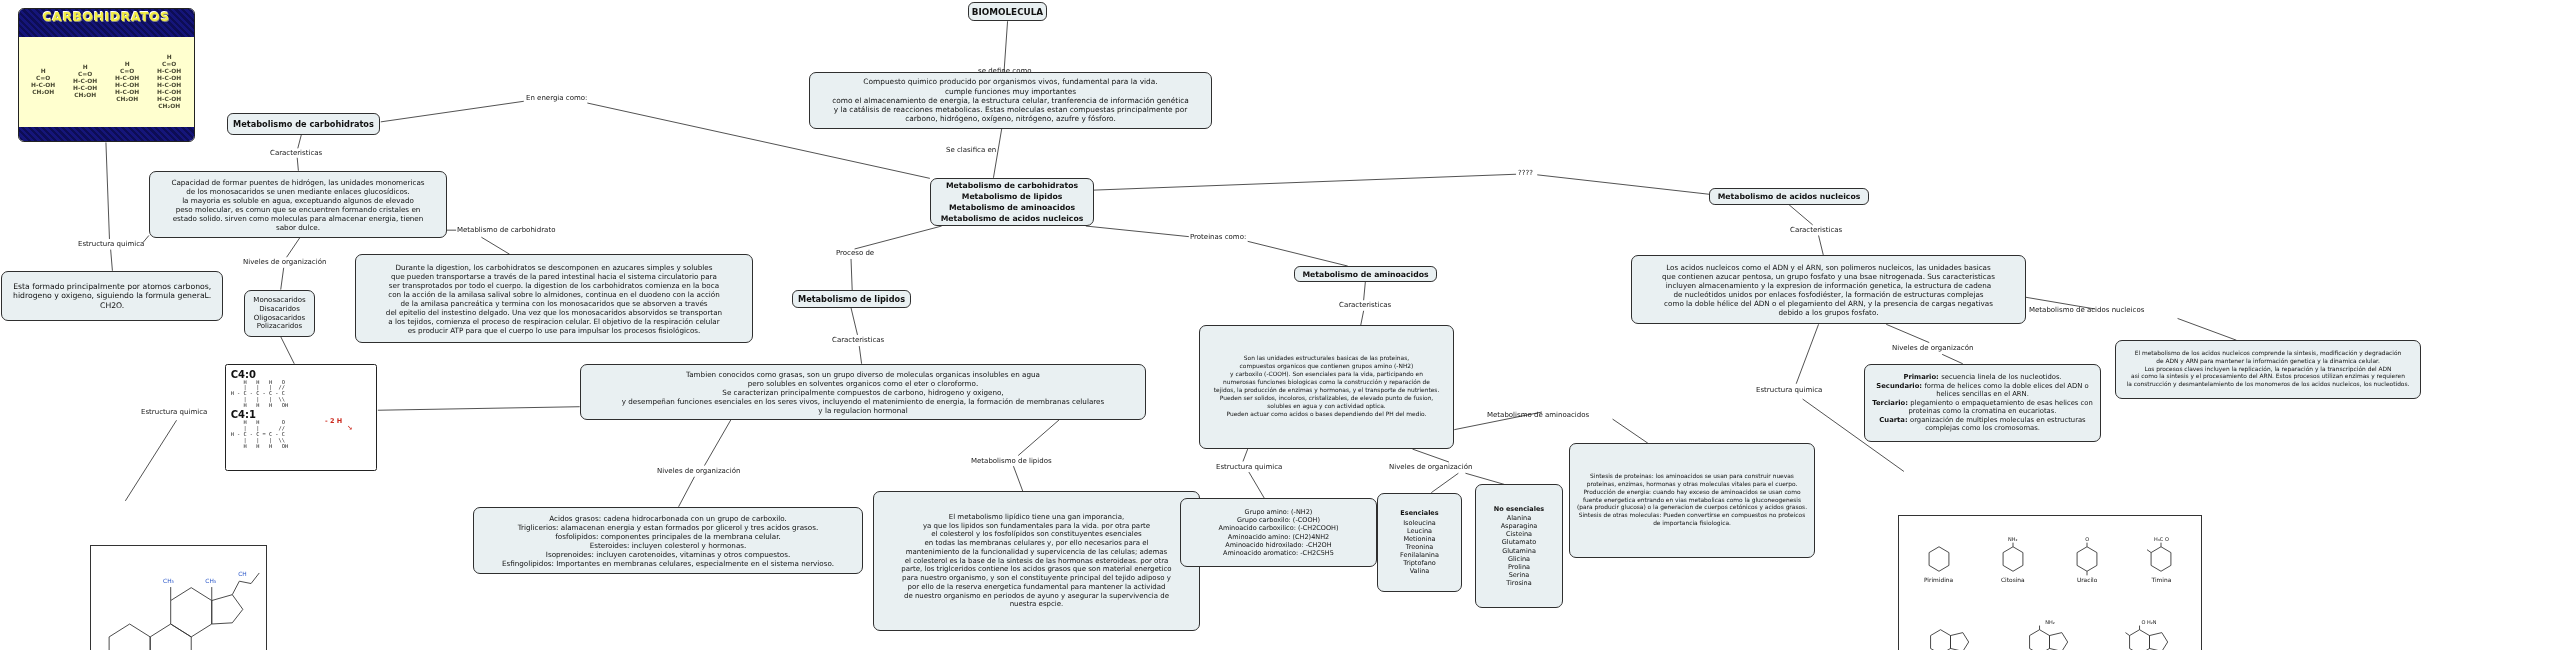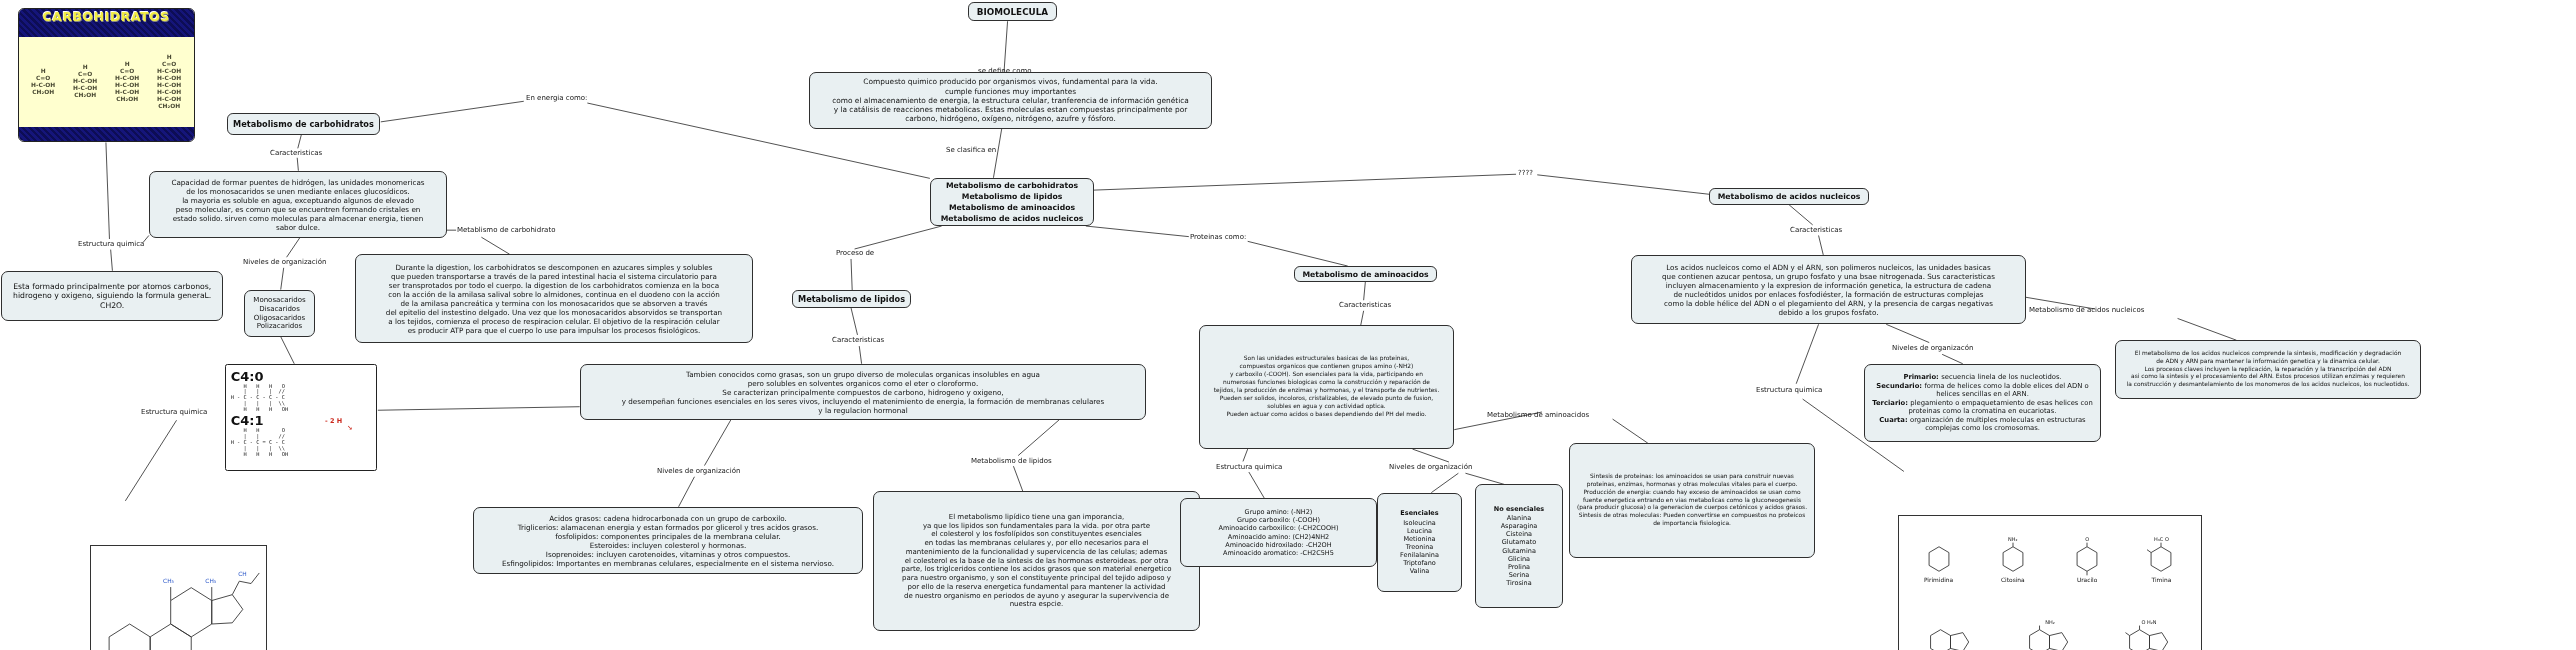--- a/index.html
+++ b/index.html
@@ -22,21 +22,21 @@
   .pic{position:absolute;box-sizing:border-box;background:#fff;border:1.2px solid #222;border-radius:5.9px;overflow:hidden;}
   .pic-head{height:28px;display:flex;align-items:flex-start;justify-content:center;
             background:repeating-linear-gradient(45deg,#15157a 0 2.4px,#0d0d55 2.4px 4.7px);}
   .pic-title{font-weight:bold;font-size:12.4px;letter-spacing:0.6px;color:#f3ee43;
              text-shadow:0.6px 0.6px 0 #888,-0.6px -0.6px 0 #fff;}
   .pic-body{height:87px;background:#ffffcf;display:flex;justify-content:space-around;align-items:center;padding:1.2px 3.5px;}
   .pic-foot{height:15.3px;background:repeating-linear-gradient(45deg,#15157a 0 2.4px,#0d0d55 2.4px 4.7px);}
   .chem-col{font-weight:bold;font-size:5.9px;line-height:1.2;color:#4a4a33;text-align:center;}
   
   .chem-box{position:absolute;box-sizing:border-box;background:#fff;border:1.2px solid #222;border-radius:2.4px;padding:3.5px 4.7px;}
-  .chem-lab{font-weight:bold;font-size:13px;}
+  .chem-lab{font-weight:bold;font-size:10px;}
   .chem{font-family:"DejaVu Sans Mono","Liberation Mono",monospace;font-size:5.3px;line-height:1.12;white-space:pre;text-align:left;color:#222;}
   .red{color:#cc2a1e;font-weight:bold;font-size:6.5px;}
   .struct{position:absolute;box-sizing:border-box;background:#fff;border:0.9px solid #333;margin-top:44px;}
   
   .bases{display:flex;flex-direction:column;justify-content:space-around;height:100%;padding:2.4px;box-sizing:border-box;}
   .bases-row{display:flex;justify-content:space-around;}
   .base-cell{display:flex;flex-direction:column;align-items:center;}
   .base-hint{font-size:5px;height:5.9px;color:#222;}
   .base-name{font-size:5.9px;margin-top:0.6px;color:#111;}
   .base-cell svg{display:block;}
@@ -128,21 +128,21 @@
           <div>H-C-OH</div>
           <div>H-C-OH</div>
           <div>H-C-OH</div>
           <div>H-C-OH</div>
           <div>CH₂OH</div>
         </div>
     </div>
     <div class="pic-foot"></div>
   </div>
 
-  <div class="node" style="left:968px;top:2.4px;width:89px;height:19px;font-size:8.8px;">BIOMOLECULA</div>
+  <div class="node" style="left:968px;top:2.4px;width:79px;height:19px;font-size:8.8px;">BIOMOLECULA</div>
   <span class="lbl" style="left:978px;top:67px;">se define como</span>
   <div class="box fs125" style="left:809px;top:72px;width:403px;height:57px;">Compuesto quimico producido por organismos vivos, fundamental para la vida.
 cumple funciones muy importantes
 como el almacenamiento de energia, la estructura celular, tranferencia de información genética
 y la catálisis de reacciones metabolicas. Estas moleculas estan compuestas principalmente por
 carbono, hidrógeno, oxígeno, nitrógeno, azufre y fósforo.</div>
   <span class="lbl" style="left:946px;top:146px;">Se clasifica en</span>
   <div class="box bold" style="left:930px;top:178px;width:164px;height:48px;font-size:7.7px;line-height:1.45;">Metabolismo de carbohidratos
 Metabolismo de lipidos
 Metabolismo de aminoacidos

